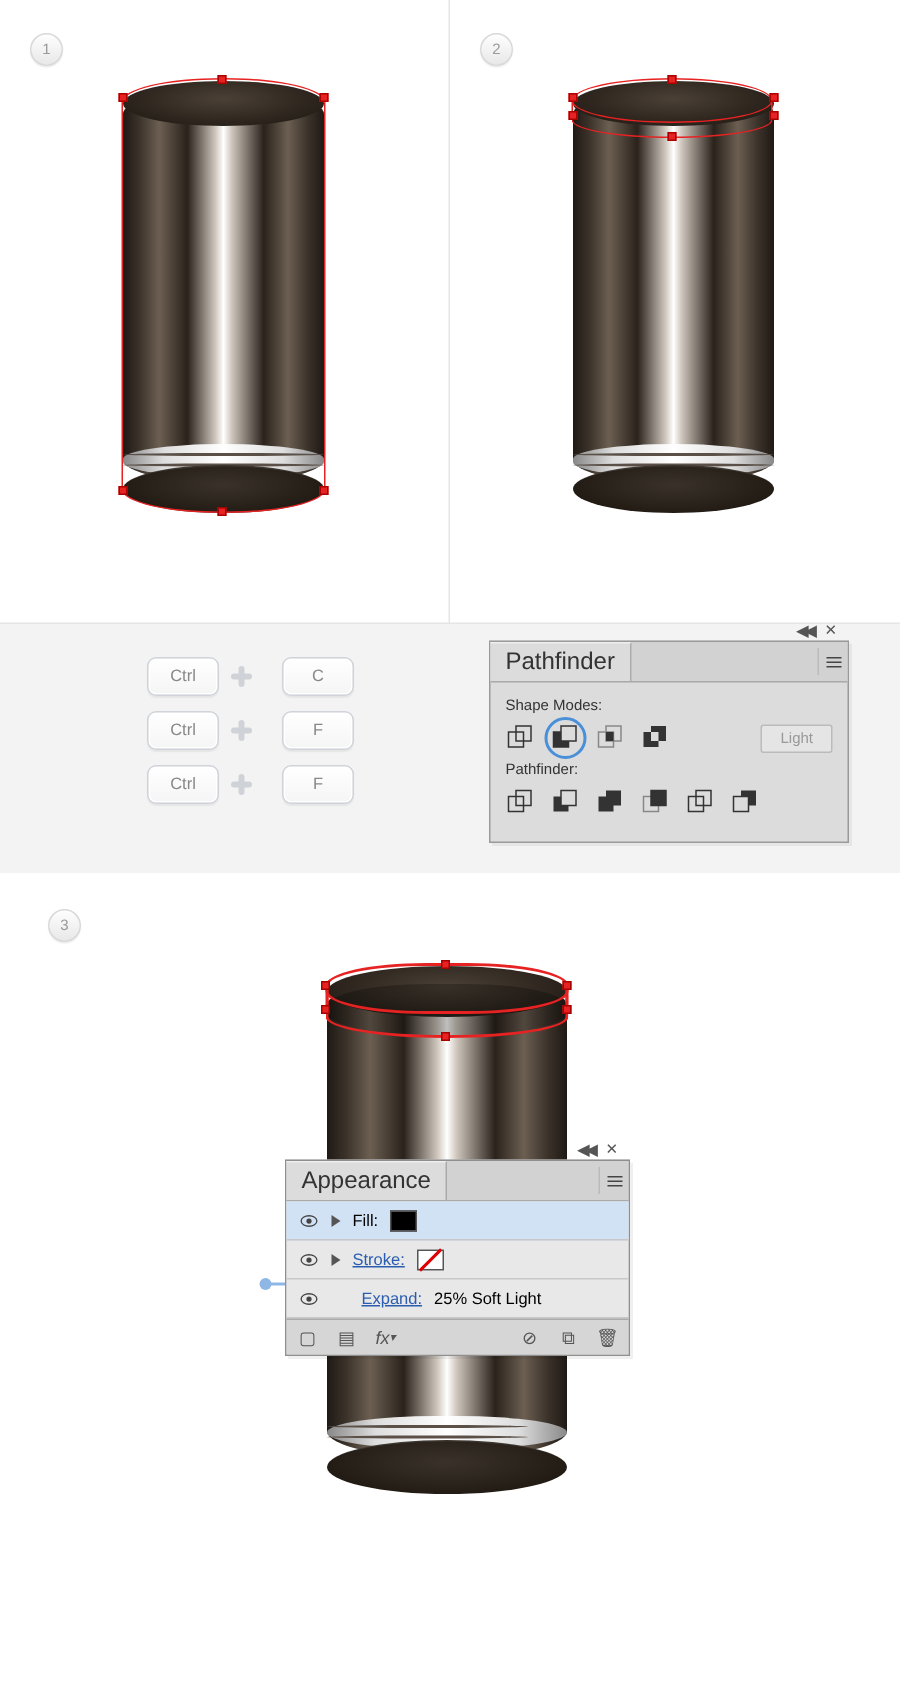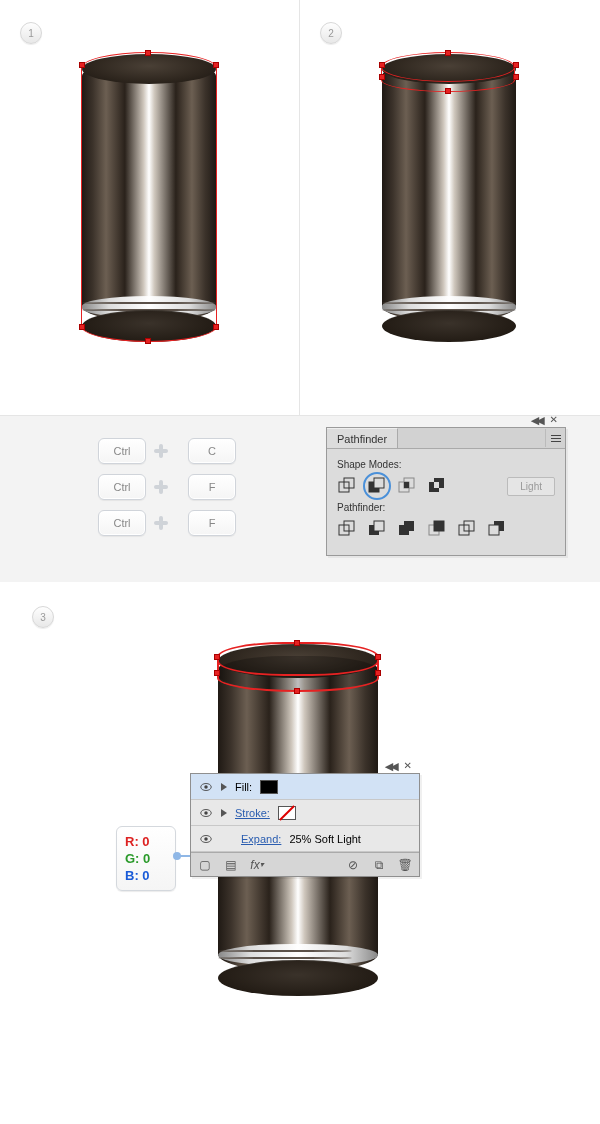--- a/index.html
+++ b/index.html
@@ -39,21 +39,21 @@
   
   .pathfinder-wrap { position: absolute; left: 326px; top: -4px; }
   .pathfinder-tabstrip { display: flex; justify-content: flex-end; gap: 8px; padding: 2px 8px 0 0; font-size: 10px; color: #555; }
   .collapse-arrows { font-size: 11px; letter-spacing: -3px; }
   .close-x { }
   .panel {
     width: 240px; background: #dcdcdc; border: 1px solid #9a9a9a;
     box-shadow: 2px 2px 0 rgba(0,0,0,0.05);
   }
   .panel-header { background: #d2d2d2; border-bottom: 1px solid #aaa; display: flex; align-items: center; }
-  .panel-tab { background: #dcdcdc; padding: 4px 10px 3px; font-size: 11px; color: #333; border-right: 1px solid #aaa; border-top: 1px solid #eee; text-align: center; }
+  .panel-tab { background: #dcdcdc; padding: 4px 10px 3px; font-size: 16px; color: #333; border-right: 1px solid #aaa; border-top: 1px solid #eee; text-align: center; }
   .panel-menu { margin-left: auto; width: 20px; height: 18px; display: flex; flex-direction: column; justify-content: center; align-items: center; gap: 2px; border-left: 1px solid #bbb; }
   .panel-menu span { width: 10px; height: 1px; background: #444; }
   .panel-body { padding: 6px 10px 10px; }
   .panel-label { font-size: 10px; color: #333; margin: 4px 0 6px; }
   .icon-row { display: flex; gap: 10px; align-items: center; margin-bottom: 6px; }
   .pf-icon { width: 20px; height: 20px; display: flex; align-items: center; justify-content: center; position: relative; }
   .pf-icon.selected { outline: 2px solid #4a90d9; outline-offset: 2px; border-radius: 50%; }
   .expand-btn { margin-left: auto; padding: 3px 12px; font-size: 10px; color: #999; background: #e5e5e5; border: 1px solid #bbb; border-radius: 2px; }
 
   .pf-svg { width: 18px; height: 18px; }
@@ -305,33 +305,36 @@
     <div class="arc-sides" style="left:-1px; top:6px; height:14px; width:162px; border-width:2px;"></div>
     <div class="arc-bottom" style="left:-1px; top:12px; width:162px; height:28px; border-width:2px; border-radius: 0 0 80px 80px / 0 0 14px 14px;"></div>
     <div class="anchor" style="left:-4px; top:2px;"></div>
     <div class="anchor" style="left:157px; top:2px;"></div>
     <div class="anchor" style="left:76px; top:-12px;"></div>
     <div class="anchor" style="left:-4px; top:18px;"></div>
     <div class="anchor" style="left:157px; top:18px;"></div>
     <div class="anchor" style="left:76px; top:36px;"></div>
   </div>
 
-  <div class="rgb-callout">
-    <div class="rgb-r">R: 0</div>
-    <div class="rgb-g">G: 0</div>
-    <div class="rgb-b">B: 0</div>
-  </div>
   <div class="connector"></div>
 
   <div class="appearance-wrap">
     <div class="pathfinder-tabstrip">
       <span class="collapse-arrows">◀◀</span>
       <span class="close-x">✕</span>
     </div>
     <div class="apanel">
+      <div class="panel-header">
+        <div class="panel-tab"><span>Appearance</span></div>
+        <div class="panel-menu">
+            <span></span>
+            <span></span>
+            <span></span>
+          </div>
+      </div>
       <div class="apanel-body">
         <div class="arow" style="background:#d2e2f5;">
           <svg class="eye" viewBox="0 0 16 16">
               <ellipse cx="8" cy="8" rx="6" ry="4" fill="none" stroke="#444"></ellipse>
               <circle cx="8" cy="8" r="2" fill="#444"></circle>
             </svg>
           <div class="tri"></div>
           <span>Fill:</span>
           <div class="swatch black"></div>
         </div>

